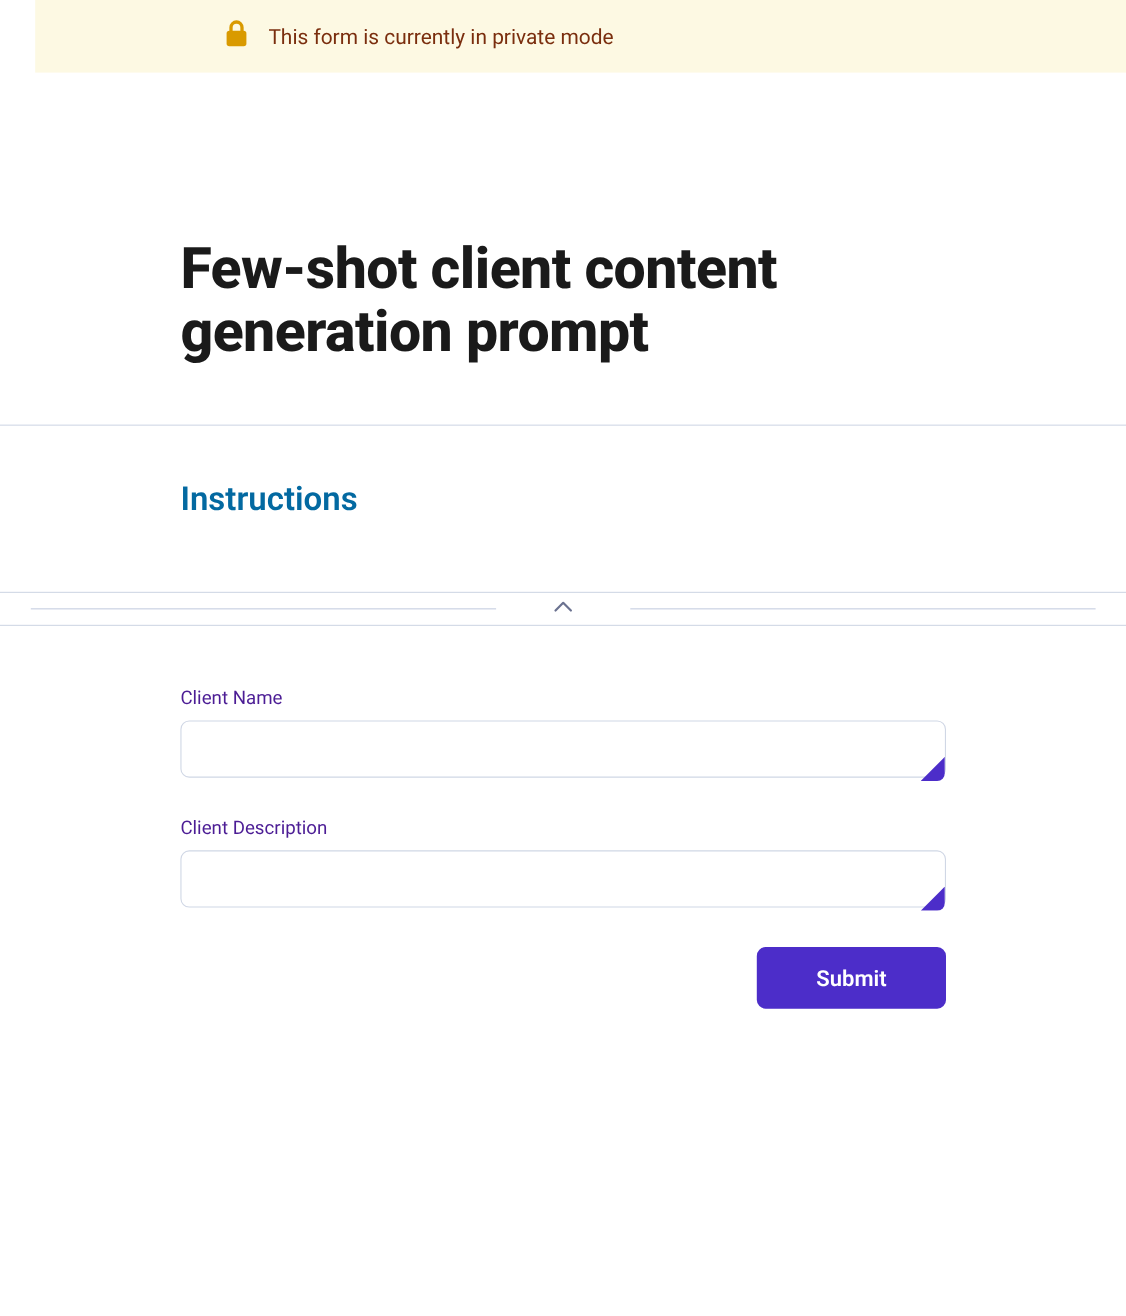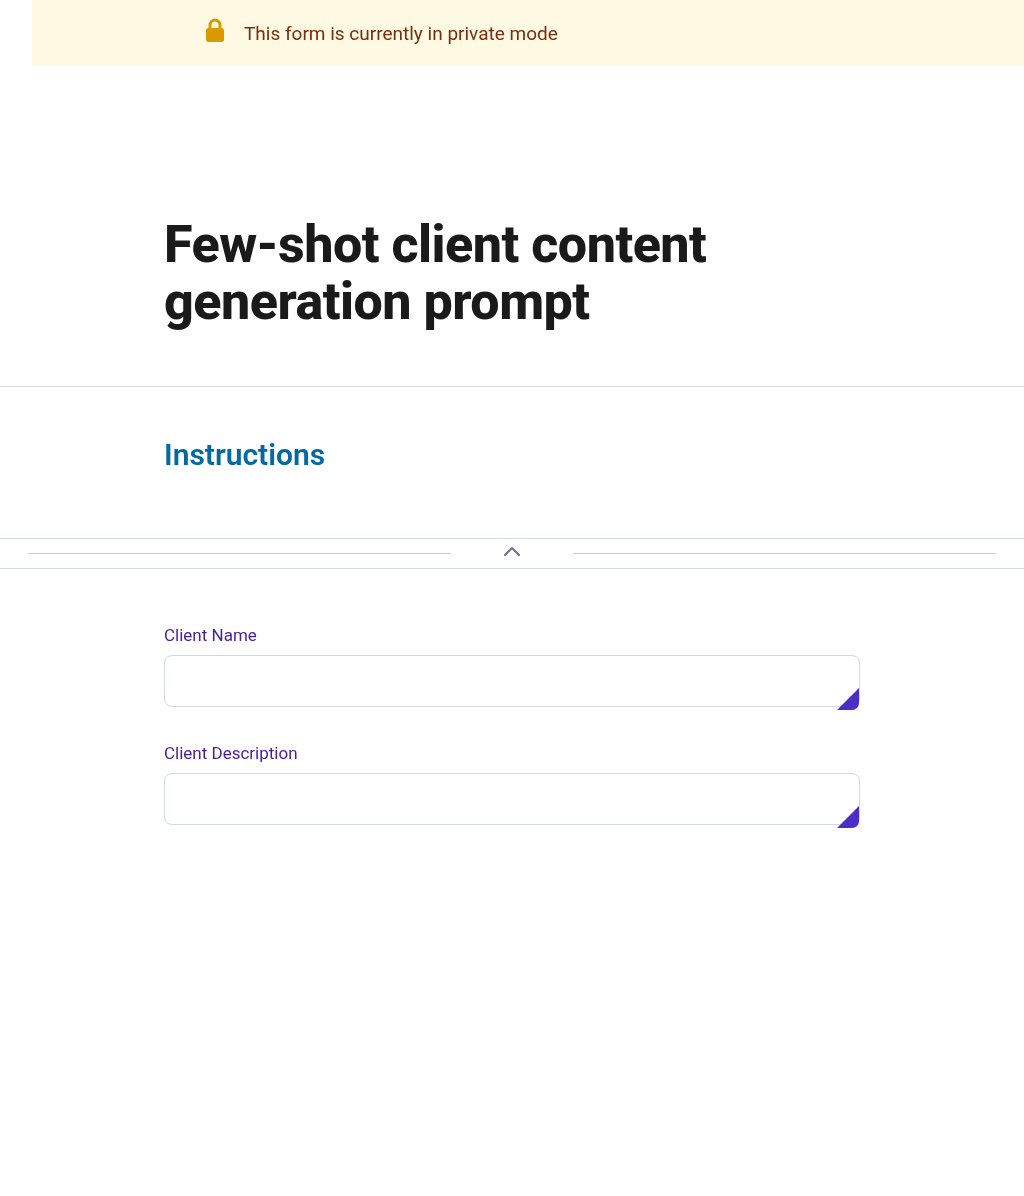--- a/index.html
+++ b/index.html
@@ -220,15 +220,18 @@
     </div>
 
 
     <div class="form-field">
       <label class="field-label">Client Description</label>
       <div class="textarea-wrapper">
         <textarea class="field-input" style=""></textarea>
       </div>
     </div>
 
+    <div class="form-actions">
+      <button class="submit-btn">Submit</button>
+    </div>
 
   </div>
 </div>
 
 </body></html>

